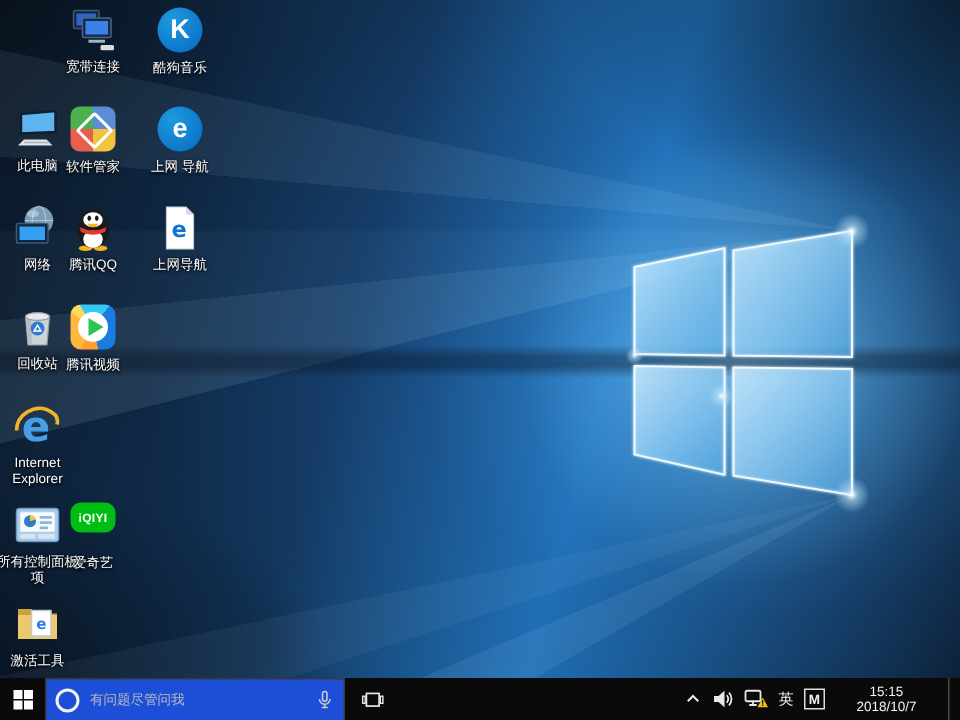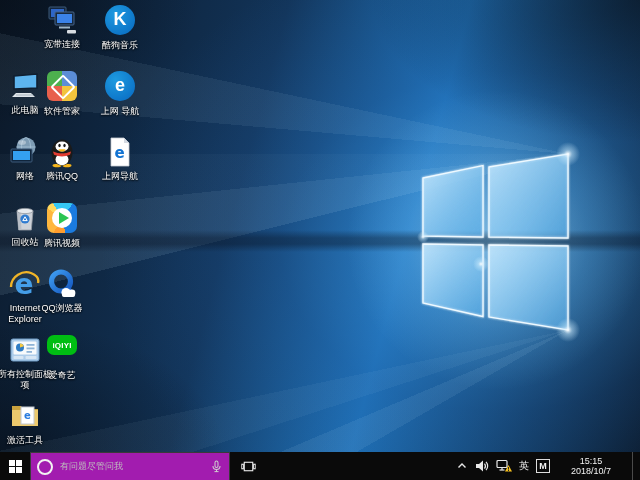--- a/index.html
+++ b/index.html
@@ -55,21 +55,21 @@
     font-weight:bold;font-size:8px;display:flex;align-items:center;justify-content:center;letter-spacing:.2px;}
   
   #taskbar{
     position:absolute;left:0;bottom:0;width:640px;height:28px;background:#0a0a0a;
     display:flex;align-items:center;color:#f2f2f2;
   }
   #start{width:30px;height:28px;background:none;border:none;display:flex;align-items:center;justify-content:center;padding:0;}
   .flag{width:13px;height:13px;display:grid;grid-template-columns:6px 6px;grid-template-rows:6px 6px;gap:1px;}
   .flag i{background:#fff;display:block;}
   #search{
-    width:200px;height:26px;background:#a21caf;border:1px solid #3a3a3a;border-bottom:none;
+    width:200px;height:26px;background:#1d4ed8;border:1px solid #3a3a3a;border-bottom:none;
     display:flex;align-items:center;padding:0 6px;box-sizing:border-box;align-self:flex-end;height:28px;
   }
   .cortana{width:12px;height:12px;border:2px solid #f2f2f2;border-radius:50%;flex:none;}
   .ph{flex:1;margin-left:7px;font-size:9px;color:#bdbdbd;white-space:nowrap;overflow:hidden;}
   .mic{flex:none;display:flex;}
   #taskview{width:28px;height:28px;background:none;border:none;display:flex;align-items:center;justify-content:center;padding:0;margin-left:4px;}
   .spacer{flex:1;}
   #tray{display:flex;align-items:center;gap:7px;padding-right:3px;height:28px;}
   .tray-ic{display:flex;align-items:center;justify-content:center;}
   .lang{font-size:10px;color:#f2f2f2;}
@@ -236,38 +236,20 @@
   <div class="tile c2 r4">
     <div class="ic">
         <div class="tv">
           <b></b>
           <u></u>
         </div>
       </div>
     <div class="lbl">腾讯视频</div>
   </div>
 
-  <div class="tile c2 r5">
-    <div class="ic">
-      <svg viewBox="0 0 32 32">
-        <defs>
-          <linearGradient id="qbg" x1="0" y1="0" x2="1" y2="1">
-            <stop offset="0" stop-color="#3f9ef2"></stop>
-              <stop offset="1" stop-color="#1558c0"></stop>
-          </linearGradient>
-        </defs>
-        <circle cx="15" cy="13.5" r="9.5" fill="none" stroke="url(#qbg)" stroke-width="5.2"></circle>
-        <line x1="21.5" y1="20" x2="26" y2="24.5" stroke="#1e63c8" stroke-width="4" stroke-linecap="round"></line>
-        <circle cx="20" cy="24.5" r="4.6" fill="#fff"></circle>
-        <circle cx="26" cy="25" r="3.4" fill="#fff"></circle>
-        <rect x="16" y="25" width="13" height="4" rx="2" fill="#fff"></rect>
-      </svg>
-    </div>
-    <div class="lbl">QQ浏览器</div>
-  </div>
 
   <div class="tile c2 r6">
     <div class="ic">
       <div class="iqy">iQIYI</div>
     </div>
     <div class="lbl">爱奇艺</div>
   </div>
 
 
   <div class="tile c3 r1">

